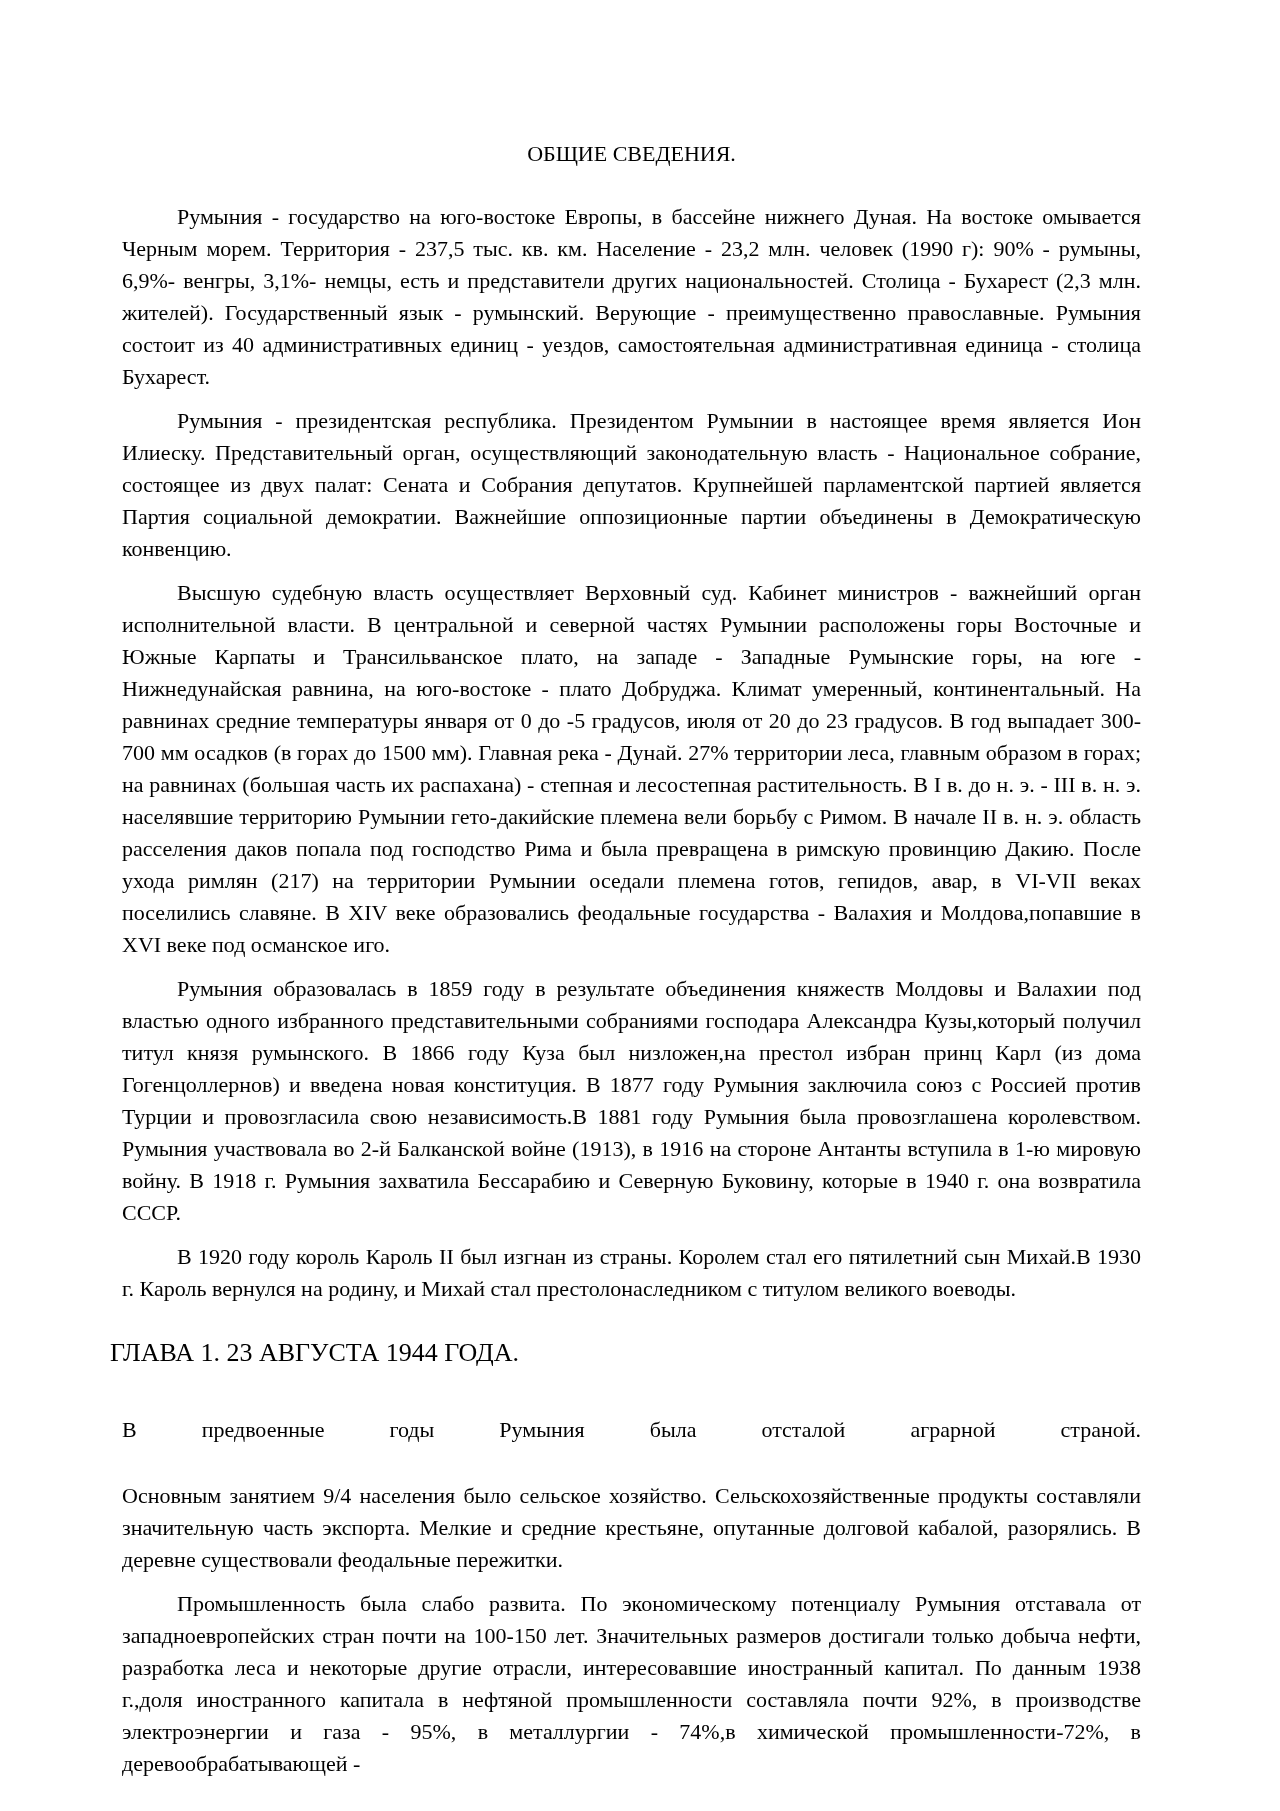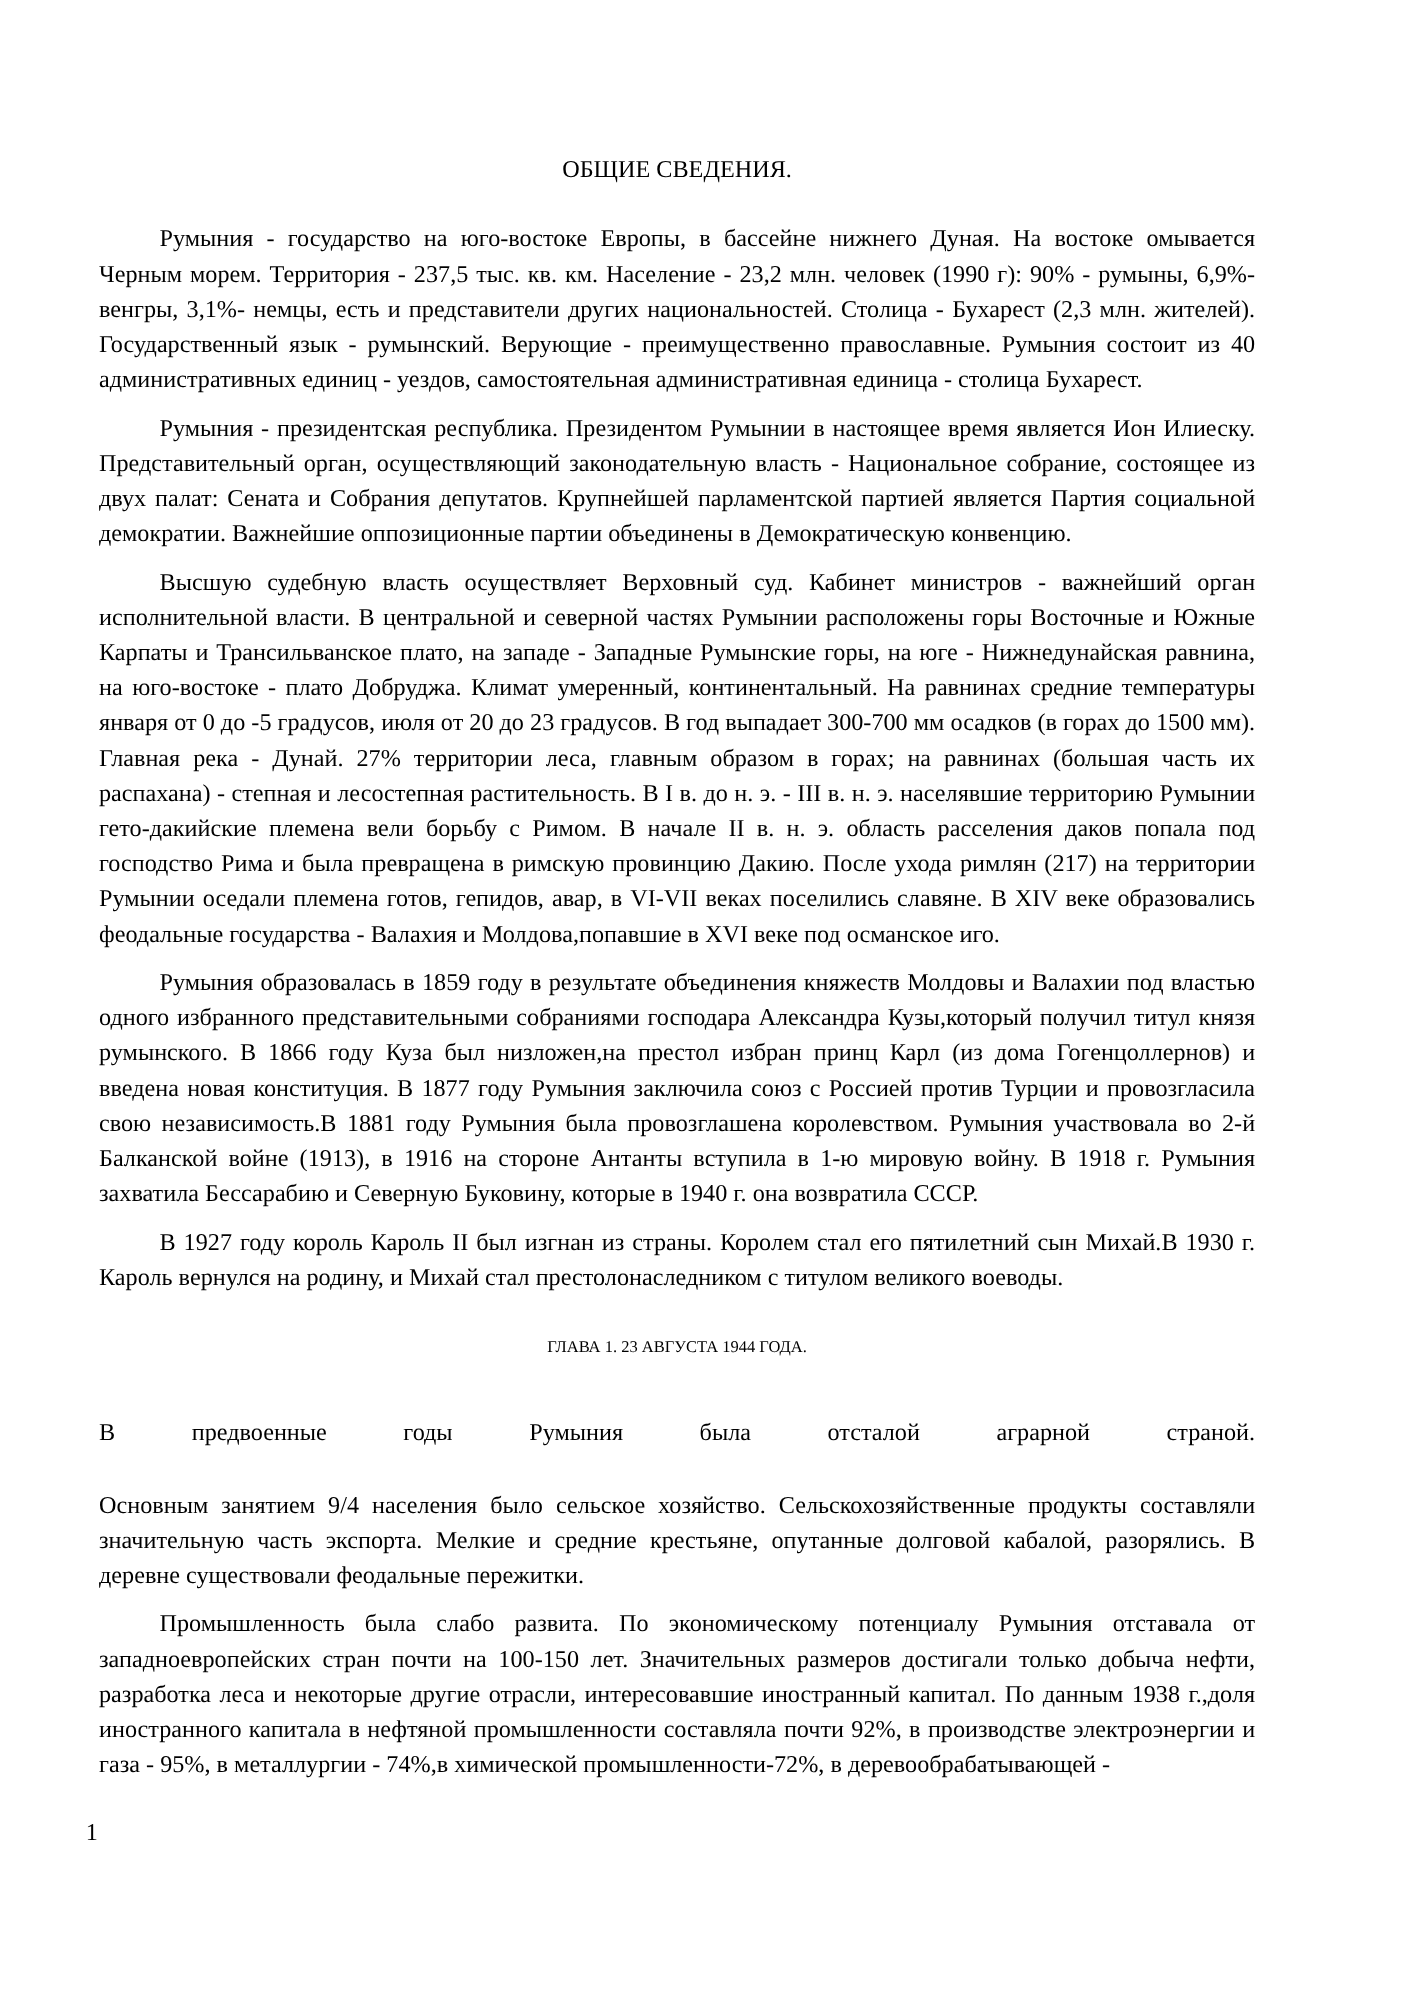--- a/index.html
+++ b/index.html
@@ -10,41 +10,41 @@
   .page {
     position: relative;
     width: 1280px;
     height: 1811px;
     box-sizing: border-box;
     background: #ffffff;
     color: #000000;
     font-family: "Liberation Serif", "DejaVu Serif", serif;
     font-size: 22px;
     line-height: 32px;
-    padding: 138px 127px 0 78px;
+    padding: 138px 127px 0 110px;
     overflow: hidden;
   }
   .doc-title {
     font-size: 22px;
     font-weight: normal;
     text-align: center;
     margin: 0 0 31px 0;
     line-height: 32px;
   }
   .para {
     margin: 12px;
     text-align: justify;
   }
   .para.indent {
     text-indent: 55px;
   }
   .chapter-heading {
-    font-size: 15px;
+    font-size: 26px;
     font-weight: normal;
-    text-align: center;
+    text-align: left;
     margin: 32px 0 45px 0;
     line-height: 32px;
   }
   .para.force-justify {
     text-align: justify;
     text-align-last: justify;
     margin-bottom: 34px;
   }
   .page-number {
     margin-top: 30px;
@@ -59,21 +59,21 @@
   <h1 class="doc-title">ОБЩИЕ СВЕДЕНИЯ.</h1>
 
   <p class="para indent">Румыния - государство на юго-востоке Европы, в бассейне нижнего Дуная. На востоке омывается Черным морем.  Территория - 237,5 тыс. кв. км. Население - 23,2 млн. человек (1990 г): 90% - румыны, 6,9%- венгры, 3,1%- немцы, есть и представители других национальностей. Столица - Бухарест (2,3 млн. жителей). Государственный язык - румынский. Верующие - преимущественно православные. Румыния состоит из 40 административных единиц - уездов, самостоятельная административная единица - столица Бухарест.</p>
 
   <p class="para indent">Румыния - президентская  республика.  Президентом Румынии в настоящее время является  Ион Илиеску. Представительный орган, осуществляющий законодательную власть - Национальное собрание, состоящее из двух палат: Сената и Собрания депутатов. Крупнейшей парламентской партией является  Партия социальной демократии. Важнейшие оппозиционные партии объединены в Демократическую конвенцию.</p>
 
   <p class="para indent">Высшую судебную власть  осуществляет  Верховный суд. Кабинет министров - важнейший орган исполнительной власти. В центральной и северной частях Румынии расположены горы Восточные и Южные  Карпаты и  Трансильванское плато, на западе - Западные  Румынские горы, на юге - Нижнедунайская  равнина, на юго-востоке - плато Добруджа. Климат  умеренный, континентальный. На равнинах  средние температуры января от 0 до -5 градусов, июля от 20 до 23 градусов. В год выпадает 300-700 мм осадков (в горах до 1500 мм). Главная река - Дунай. 27% территории леса, главным  образом в горах; на равнинах (большая часть их распахана) - степная и лесостепная растительность. В I в. до н. э. - III в. н. э. населявшие  территорию Румынии гето-дакийские племена вели борьбу с Римом. В начале II в. н. э. область  расселения даков  попала под господство  Рима и была превращена в римскую провинцию Дакию. После  ухода римлян (217) на территории Румынии  оседали племена  готов, гепидов, авар, в VI-VII веках  поселились славяне. В XIV веке образовались феодальные государства - Валахия и Молдова,попавшие в XVI веке под османское иго.</p>
 
   <p class="para indent">Румыния образовалась  в 1859 году в результате  объединения княжеств Молдовы и Валахии под властью одного избранного представительными собраниями господара Александра Кузы,который получил титул князя румынского. В 1866 году Куза был низложен,на престол избран  принц Карл (из дома  Гогенцоллернов) и введена новая конституция. В 1877 году Румыния заключила союз с Россией против Турции и провозгласила свою независимость.В 1881 году Румыния была провозглашена королевством. Румыния участвовала во 2-й Балканской войне  (1913), в 1916 на стороне Антанты вступила в 1-ю мировую войну. В 1918 г. Румыния захватила Бессарабию и Северную Буковину, которые в 1940 г. она возвратила СССР.</p>
 
-  <p class="para indent">В 1927 году король Кароль II был изгнан из страны.  Королем стал его пятилетний сын Михай.В 1930 г. Кароль вернулся на родину, и Михай стал престолонаследником с титулом великого воеводы.</p>
+  <p class="para indent">В 1920 году король Кароль II был изгнан из страны.  Королем стал его пятилетний сын Михай.В 1930 г. Кароль вернулся на родину, и Михай стал престолонаследником с титулом великого воеводы.</p>
 
   <h2 class="chapter-heading">ГЛАВА 1.  23 АВГУСТА 1944 ГОДА.</h2>
 
   <p class="para force-justify">В предвоенные годы  Румыния была отсталой аграрной страной.</p>
 
   <p class="para">Основным занятием 9/4 населения было сельское хозяйство. Сельскохозяйственные продукты составляли значительную часть экспорта. Мелкие и средние крестьяне, опутанные долговой кабалой, разорялись. В деревне существовали феодальные пережитки.</p>
 
   <p class="para indent">Промышленность была слабо развита. По экономическому потенциалу Румыния отставала от западноевропейских стран  почти на 100-150 лет. Значительных размеров достигали только добыча нефти, разработка леса и некоторые другие отрасли, интересовавшие иностранный капитал. По данным 1938 г.,доля иностранного капитала в нефтяной промышленности  составляла почти 92%, в производстве электроэнергии и газа - 95%, в металлургии - 74%,в химической промышленности-72%, в деревообрабатывающей -</p>
 
   <div class="page-number">1</div>

